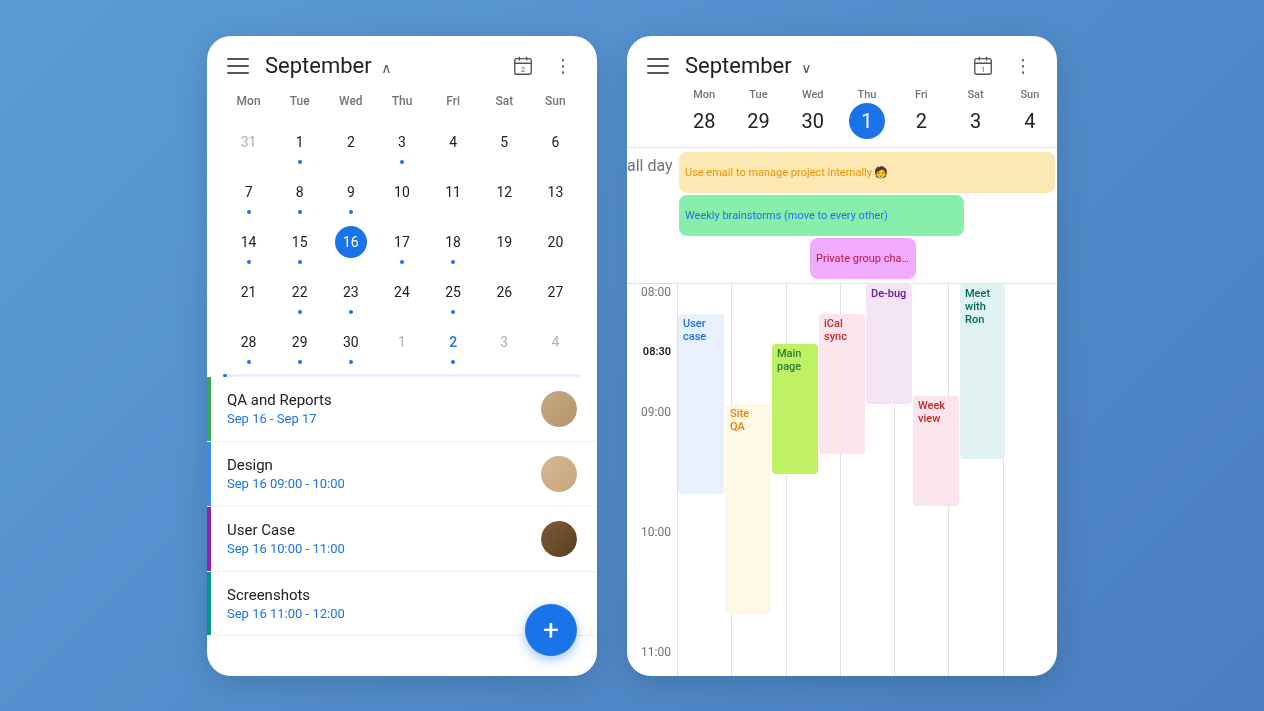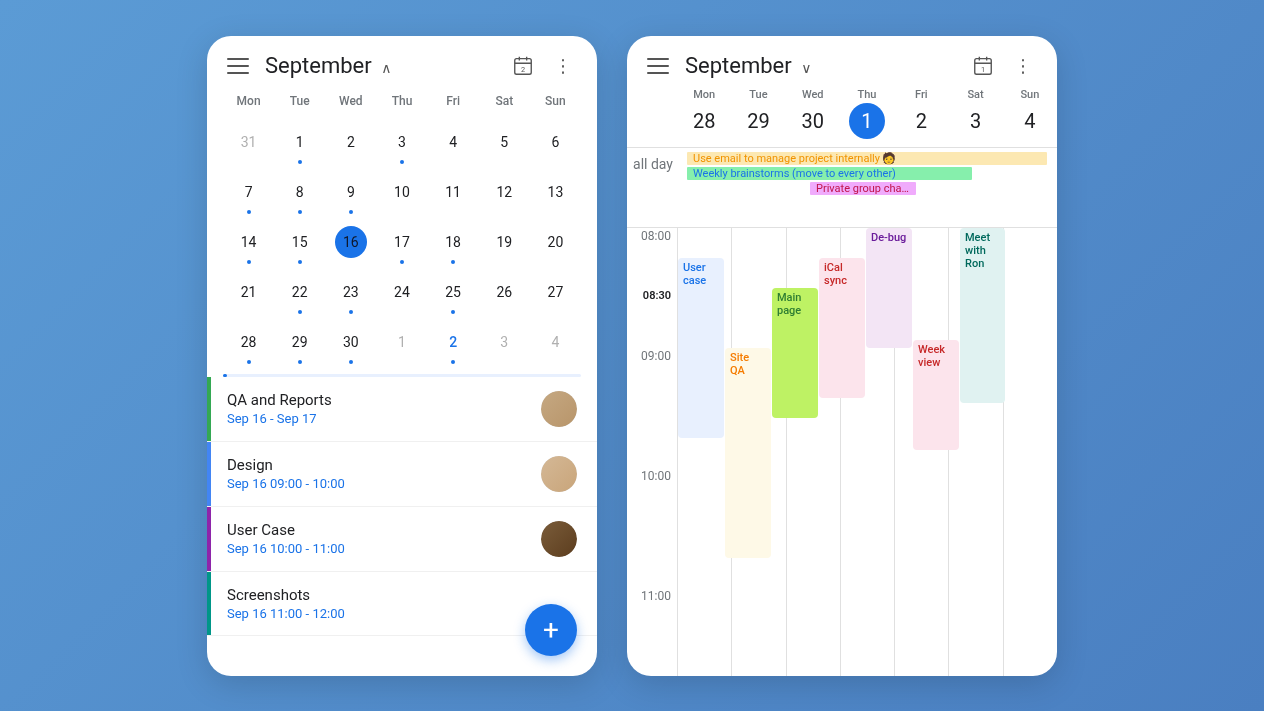--- a/index.html
+++ b/index.html
@@ -113,21 +113,21 @@
       cursor: pointer;
       position: relative;
     }
 
     .cal-day.other-month {
       color: #b0b0b0;
     }
 
     .cal-day.today .day-num {
       background: #1a73e8;
-      color: #0f172a;
+      color: #ffffff;
       border-radius: 50%;
       width: 32px;
       height: 32px;
       display: inline-flex;
       align-items: center;
       justify-content: center;
     }
 
     .cal-day.has-event::after {
       content: '';
@@ -295,39 +295,38 @@
     
     .allday-section {
       display: grid;
       grid-template-columns: 50px repeat(7, 1fr);
       border-bottom: 1px solid #e0e0e0;
       min-height: 80px;
       position: relative;
     }
 
     .allday-label {
-      font-size: 14px;
+      font-size: 16px;
       color: #70757a;
       padding: 4px 4px 0 0;
-      text-align: right;
       align-self: start;
       margin-top: 4px;
     }
 
     .allday-events {
       grid-column: 2 / 9;
       padding: 2px 0;
       position: relative;
     }
 
     .allday-event {
       font-size: 11px;
-      padding: 0 6px;
-      border-radius: 1px;
-      margin: 2px 10px;
+      padding: 14px 6px;
+      border-radius: 8px;
+      margin: 2px 2px;
       white-space: nowrap;
       overflow: hidden;
       text-overflow: ellipsis;
     }
 
     .allday-event.yellow { background: #fce8b2; color: #f09300; }
     .allday-event.blue-light { background: #86efac; color: #1a73e8; }
     .allday-event.pink { background: #f0abfc; color: #c0144c; }
 
     

